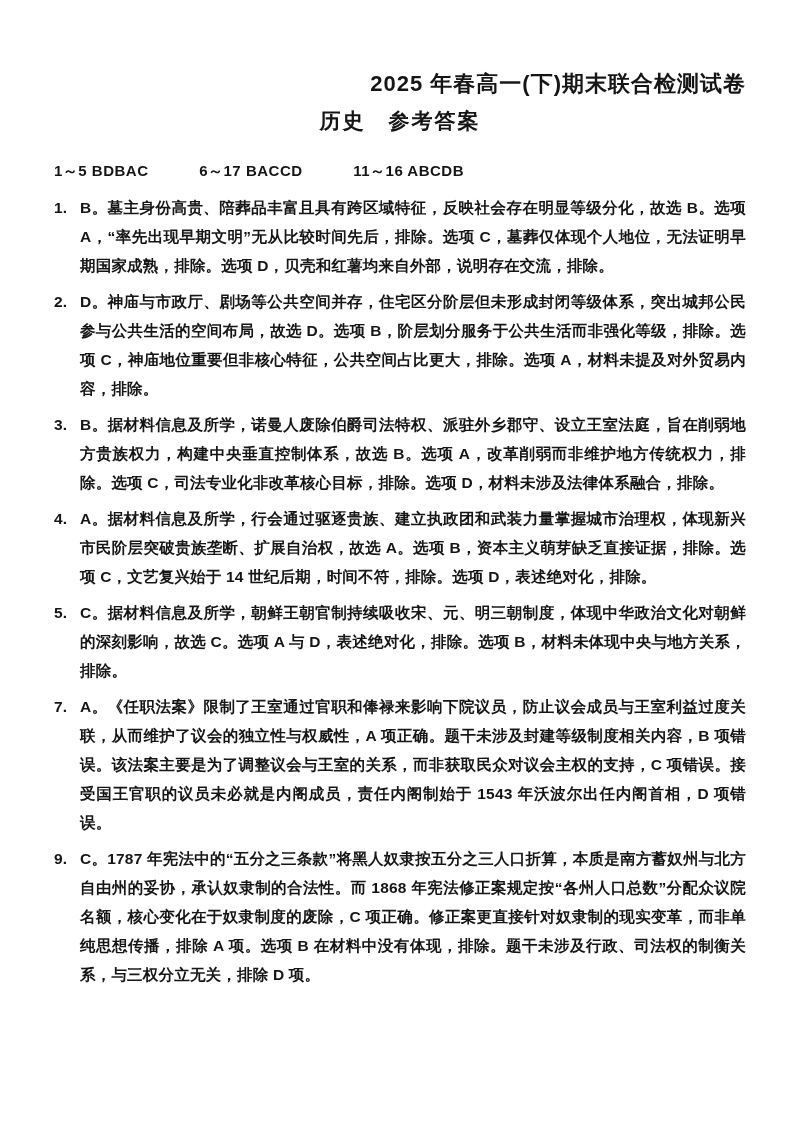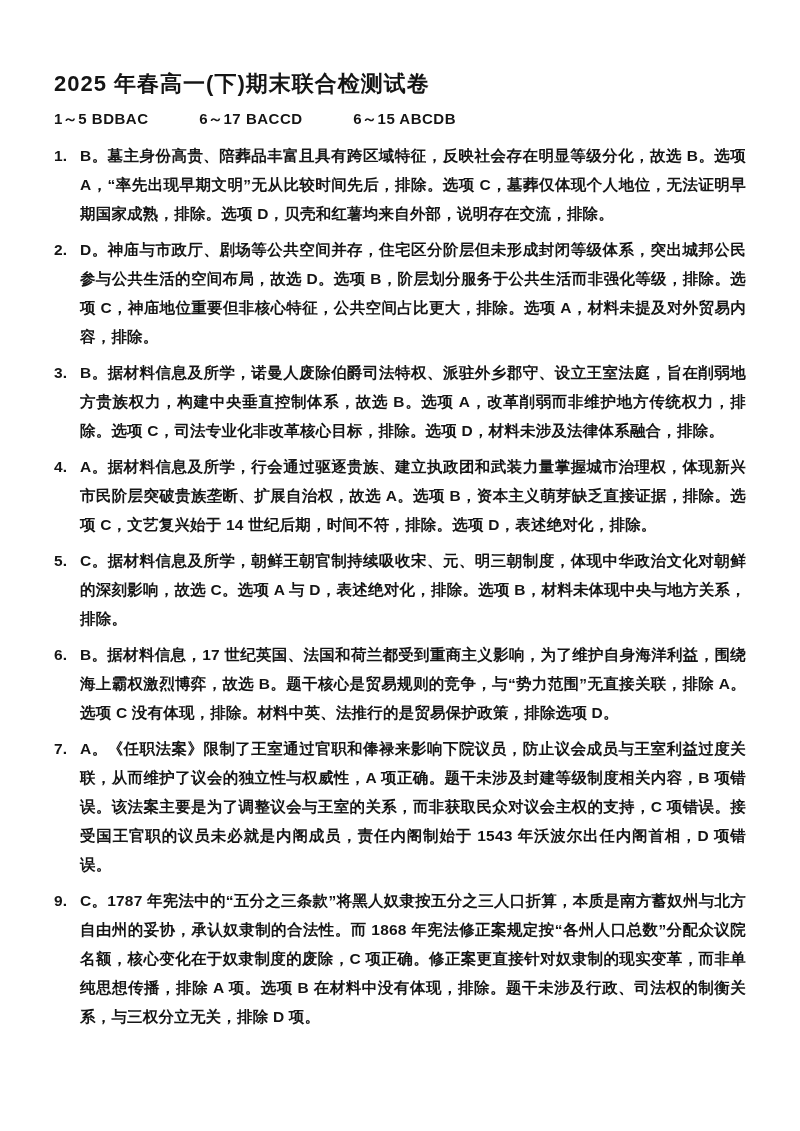--- a/index.html
+++ b/index.html
@@ -12,21 +12,21 @@
     width: 800px;
     min-height: 1131px;
     box-sizing: border-box;
     background: #ffffff;
     padding: 70px 54px 40px 54px;
     font-family: "Liberation Sans", "DejaVu Sans", sans-serif;
     font-weight: 700;
     color: #151515;
   }
   .doc-title {
-    text-align: left;
+    text-align: right;
     font-size: 22px;
     line-height: 1.25;
     margin: 0 0 10px 0;
     letter-spacing: 1px;
   }
   .doc-subtitle {
     text-align: center;
     font-size: 21px;
     line-height: 1.25;
     margin: 0 0 26px 0;
@@ -58,31 +58,31 @@
     width: 26px;
     text-indent: 0;
   }
 </style>
 </head>
 <body>
 
 <div class="page">
 
   <h1 class="doc-title">2025 年春高一(下)期末联合检测试卷</h1>
+  <h2 class="doc-subtitle">历史　参考答案</h2>
 
   <div class="answer-line">
     <span class="seg">1～5 BDBAC</span>
     <span class="seg">6～17 BACCD</span>
-    <span class="seg">6～15 ABCDB</span>
+    <span class="seg">11～16 ABCDB</span>
   </div>
 
   <div class="items">
     <p class="item"><span class="num">1.</span><span>B。墓主身份高贵、陪葬品丰富且具有跨区域特征，反映社会存在明显等级分化，故选 B。选项 A，“率先出现早期文明”无从比较时间先后，排除。选项 C，墓葬仅体现个人地位，无法证明早期国家成熟，排除。选项 D，贝壳和红薯均来自外部，说明存在交流，排除。</span></p>
     <p class="item"><span class="num">2.</span><span>D。神庙与市政厅、剧场等公共空间并存，住宅区分阶层但未形成封闭等级体系，突出城邦公民参与公共生活的空间布局，故选 D。选项 B，阶层划分服务于公共生活而非强化等级，排除。选项 C，神庙地位重要但非核心特征，公共空间占比更大，排除。选项 A，材料未提及对外贸易内容，排除。</span></p>
     <p class="item"><span class="num">3.</span><span>B。据材料信息及所学，诺曼人废除伯爵司法特权、派驻外乡郡守、设立王室法庭，旨在削弱地方贵族权力，构建中央垂直控制体系，故选 B。选项 A，改革削弱而非维护地方传统权力，排除。选项 C，司法专业化非改革核心目标，排除。选项 D，材料未涉及法律体系融合，排除。</span></p>
     <p class="item"><span class="num">4.</span><span>A。据材料信息及所学，行会通过驱逐贵族、建立执政团和武装力量掌握城市治理权，体现新兴市民阶层突破贵族垄断、扩展自治权，故选 A。选项 B，资本主义萌芽缺乏直接证据，排除。选项 C，文艺复兴始于 14 世纪后期，时间不符，排除。选项 D，表述绝对化，排除。</span></p>
     <p class="item"><span class="num">5.</span><span>C。据材料信息及所学，朝鲜王朝官制持续吸收宋、元、明三朝制度，体现中华政治文化对朝鲜的深刻影响，故选 C。选项 A 与 D，表述绝对化，排除。选项 B，材料未体现中央与地方关系，排除。</span></p>
-    <p class="item"><span class="num">6.</span><span>B。据材料信息，17 世纪英国、法国和荷兰都受到重商主义影响，为了维护自身海洋利益，围绕海上霸权激烈博弈，故选 B。题干核心是贸易规则的竞争，与“势力范围”无直接关联，排除 A。选项 C 没有体现，排除。材料中英、法推行的是贸易保护政策，排除选项 D。</span></p>
     <p class="item"><span class="num">7.</span><span>A。《任职法案》限制了王室通过官职和俸禄来影响下院议员，防止议会成员与王室利益过度关联，从而维护了议会的独立性与权威性，A 项正确。题干未涉及封建等级制度相关内容，B 项错误。该法案主要是为了调整议会与王室的关系，而非获取民众对议会主权的支持，C 项错误。接受国王官职的议员未必就是内阁成员，责任内阁制始于 1543 年沃波尔出任内阁首相，D 项错误。</span></p>
     <p class="item"><span class="num">9.</span><span>C。1787 年宪法中的“五分之三条款”将黑人奴隶按五分之三人口折算，本质是南方蓄奴州与北方自由州的妥协，承认奴隶制的合法性。而 1868 年宪法修正案规定按“各州人口总数”分配众议院名额，核心变化在于奴隶制度的废除，C 项正确。修正案更直接针对奴隶制的现实变革，而非单纯思想传播，排除 A 项。选项 B 在材料中没有体现，排除。题干未涉及行政、司法权的制衡关系，与三权分立无关，排除 D 项。</span></p>
   </div>
 
 </div>
 
 </body></html>

